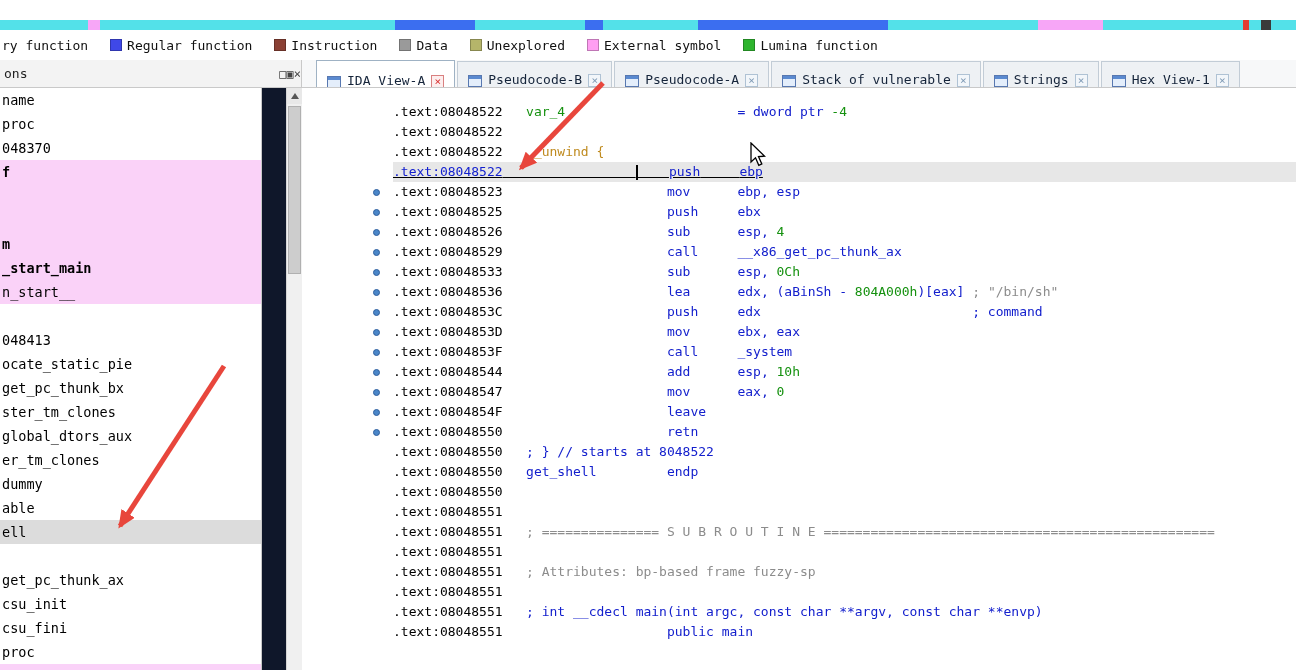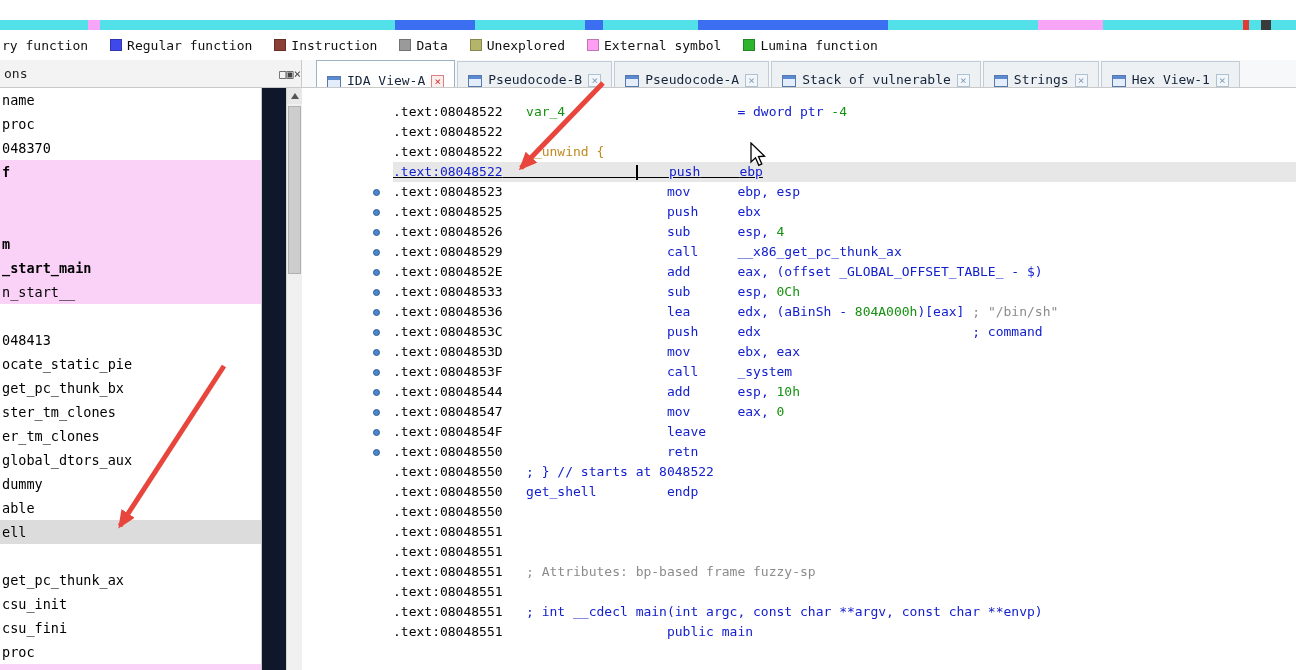--- a/index.html
+++ b/index.html
@@ -180,22 +180,22 @@
       <div class="frow pink"></div>
       <div class="frow pink"></div>
       <div class="frow pink b">m</div>
       <div class="frow pink b">_start_main</div>
       <div class="frow pink">n_start__</div>
       <div class="frow"></div>
       <div class="frow">048413</div>
       <div class="frow">ocate_static_pie</div>
       <div class="frow">get_pc_thunk_bx</div>
       <div class="frow">ster_tm_clones</div>
+      <div class="frow">global_dtors_aux</div>
       <div class="frow">er_tm_clones</div>
-      <div class="frow">global_dtors_aux</div>
       <div class="frow">dummy</div>
       <div class="frow">able</div>
       <div class="frow sel">ell</div>
       <div class="frow"></div>
       <div class="frow">get_pc_thunk_ax</div>
       <div class="frow">csu_init</div>
       <div class="frow">csu_fini</div>
       <div class="frow">proc</div>
       <div class="frow pink"></div>
     </div>
@@ -244,26 +244,20 @@
       <div class="dline">
         <span class="dmargin">
           <span class="dot"></span>
         </span>
         <span class="dtext"><span class="tok-bk">.text:08048529</span>                     <span class="tok-k">call</span>     <span class="tok-k">__x86_get_pc_thunk_ax</span></span>
       </div>
       <div class="dline">
         <span class="dmargin">
           <span class="dot"></span>
         </span>
-        <span class="dtext"><span class="tok-bk">.text:0804852E</span>                     <span class="tok-k">add</span>      <span class="tok-k">eax, (offset _GLOBAL_OFFSET_TABLE_ - $)</span></span>
-      </div>
-      <div class="dline">
-        <span class="dmargin">
-          <span class="dot"></span>
-        </span>
         <span class="dtext"><span class="tok-bk">.text:08048533</span>                     <span class="tok-k">sub</span>      <span class="tok-k">esp, </span><span class="tok-n">0Ch</span></span>
       </div>
       <div class="dline">
         <span class="dmargin">
           <span class="dot"></span>
         </span>
         <span class="dtext"><span class="tok-bk">.text:08048536</span>                     <span class="tok-k">lea</span>      <span class="tok-k">edx, (aBinSh - </span><span class="tok-n">804A000h</span><span class="tok-k">)[eax] </span><span class="tok-gy">; "/bin/sh"</span></span>
       </div>
       <div class="dline">
         <span class="dmargin">
@@ -315,20 +309,24 @@
         <span class="dmargin"></span>
         <span class="dtext"><span class="tok-bk">.text:08048550</span>   <span class="tok-k">get_shell</span>         <span class="tok-k">endp</span></span>
       </div>
       <div class="dline">
         <span class="dmargin"></span>
         <span class="dtext"><span class="tok-bk">.text:08048550</span></span>
       </div>
       <div class="dline">
         <span class="dmargin"></span>
         <span class="dtext"><span class="tok-bk">.text:08048551</span></span>
+      </div>
+      <div class="dline">
+        <span class="dmargin"></span>
+        <span class="dtext"><span class="tok-bk">.text:08048551</span>   <span class="tok-gy">; =============== S U B R O U T I N E ==================================================</span></span>
       </div>
       <div class="dline">
         <span class="dmargin"></span>
         <span class="dtext"><span class="tok-bk">.text:08048551</span></span>
       </div>
       <div class="dline">
         <span class="dmargin"></span>
         <span class="dtext"><span class="tok-bk">.text:08048551</span>   <span class="tok-gy">; Attributes: bp-based frame fuzzy-sp</span></span>
       </div>
       <div class="dline">

